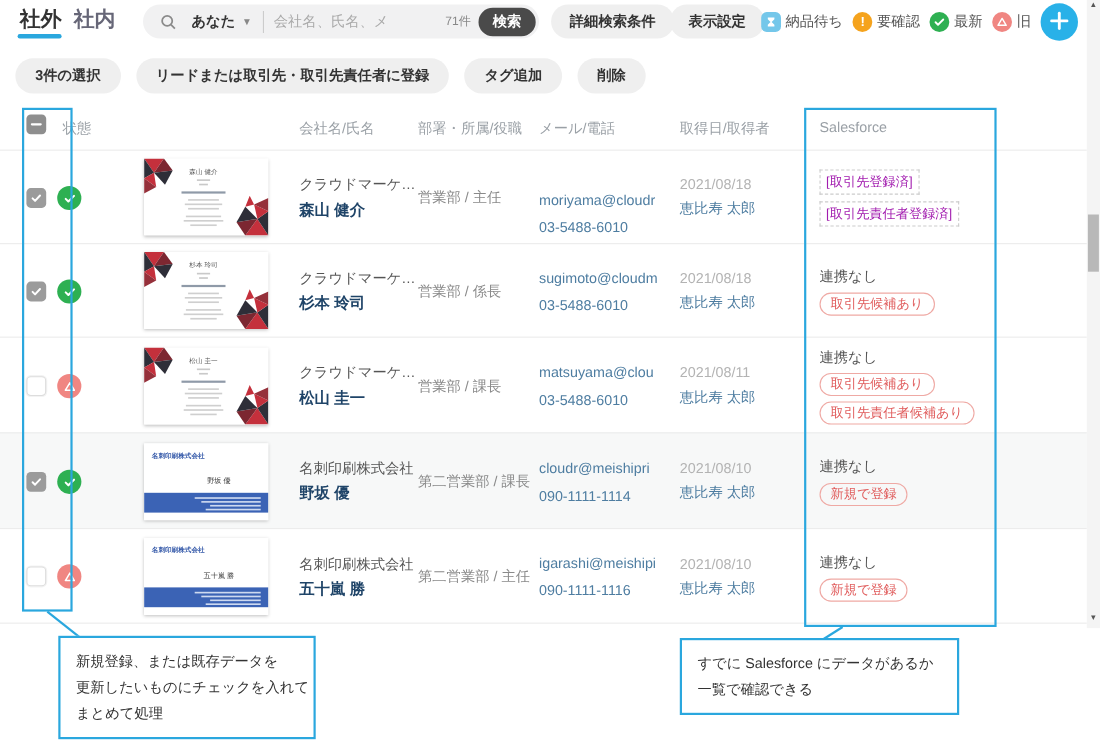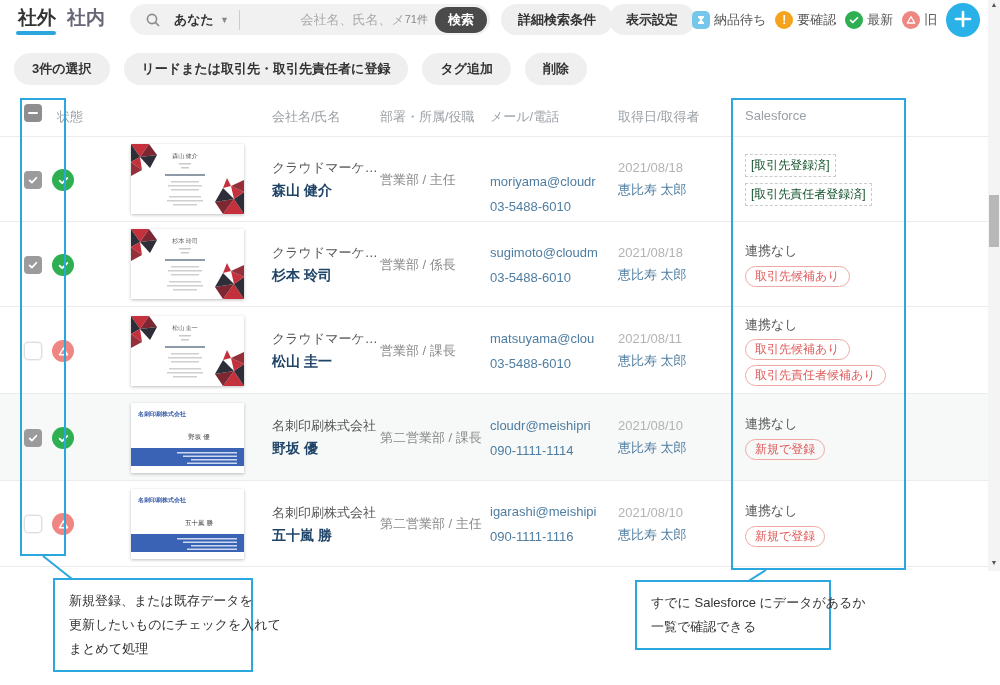--- a/index.html
+++ b/index.html
@@ -9,21 +9,21 @@
   
   .topbar { position:absolute; left:0; top:0; width:944px; height:42px; background:#fff; }
   .tab { position:absolute; top:5px; font-size:19px; font-weight:bold; cursor:pointer; }
   .tab.active { color:#333; }
   .tab.inactive { color:#667; }
   .tab-underline { position:absolute; left:16px; top:31px; width:40px; height:4px; background:#2aa7de; border-radius:2px; }
   .searchbar { position:absolute; left:130px; top:4px; width:360px; height:31px; background:#f1f1f2; border-radius:16px; display:flex; align-items:center; padding:0 3px 0 14px; }
   .searchbar .scope { font-size:13px; font-weight:bold; color:#333; margin:0 6px 0 12px; }
   .searchbar .caret { font-size:9px; color:#888; margin-right:10px; }
   .searchbar .vdiv { width:1px; height:20px; background:#ccc; margin-right:9px; }
-  .searchbar .ph { font-size:13px; color:#a9a9a9; flex:1; white-space:nowrap; overflow:hidden;text-align:right; }
+  .searchbar .ph { font-size:13px; color:#a9a9a9; flex:1; white-space:nowrap; overflow:hidden; }
   .searchbar .count { font-size:11px; color:#888; margin-right:7px; white-space:nowrap; }
   .btn-search { height:26px; padding:0 13px; border-radius:13px; background:#4a4a4a; color:#fff; font-size:13px; font-weight:bold; border:none; display:flex; align-items:center; cursor:pointer; }
   .pill-btn { position:absolute; top:4px; height:31px; padding:0 17px; border-radius:16px; background:#efefef; color:#333; font-size:13px; font-weight:bold; border:none; display:flex; align-items:center; cursor:pointer; }
   .legend { position:absolute; left:692px; top:0; height:40px; display:flex; gap:9px; }
   .legend .item { display:flex; align-items:center; gap:4px; }
   .legend .lbl { font-size:13px; color:#555; white-space:nowrap; }
   .ic18 { width:18px; height:18px; display:inline-flex; align-items:center; justify-content:center; flex:none; }
   .ic-hourglass { background:#74c7ea; border-radius:5px; }
   .ic-alert { background:#f5a31d; border-radius:50%; color:#fff; font-size:12px; font-weight:bold; }
   .ic-check { background:#2eb052; border-radius:50%; }
@@ -55,21 +55,21 @@
   .company-name { font-size:13px; color:#555; white-space:nowrap; }
   .person-name { font-size:14px; font-weight:bold; color:#1f4468; white-space:nowrap; cursor:pointer; }
   .c-dept { left:380px; width:105px; }
   .dept { font-size:13px; color:#8a8a8a; white-space:nowrap; }
   .c-mail { left:490px; width:122px; gap:10px; }
   .email, .phone { font-size:13px; color:#4e7da1; white-space:nowrap; overflow:hidden; cursor:pointer; }
   .c-date { left:618px; width:108px; gap:6px; }
   .date { font-size:13px; color:#b3b3b3; white-space:nowrap; }
   .owner { font-size:13px; color:#4e7da1; white-space:nowrap; cursor:pointer; }
   .c-sf { left:745px; width:160px; gap:6px; align-items:flex-start; }
-  .sf-dashed { font-size:12px; color:#14532d; border:1px dashed #ccc; padding:2px 5px; white-space:nowrap; }
+  .sf-dashed { font-size:12px; color:#a21caf; border:1px dashed #ccc; padding:2px 5px; white-space:nowrap; }
   .sf-status { font-size:13px; color:#555; white-space:nowrap; }
   .sf-pill { font-size:12px; color:#e05c5c; border:1px solid #efa9a4; border-radius:11px; padding:1px 9px; white-space:nowrap; cursor:pointer; }
 
   
   .anno-box { position:absolute; border:2px solid #2aa7de; pointer-events:none; }
   .callout { position:absolute; border:2px solid #2aa7de; background:#fff; padding:9px 14px; }
   .callout .line { font-size:13px; color:#333; line-height:24px; white-space:nowrap; }
   .leader { position:absolute; left:0; top:0; width:1000px; height:685px; pointer-events:none; }
 
   
@@ -427,27 +427,27 @@
   <div class="row-bottom-line"></div>
 
   <div class="anno-box" style="left:20px;top:98px;width:46px;height:458px"></div>
   <div class="anno-box" style="left:731px;top:98px;width:175px;height:472px"></div>
 
   <svg class="leader">
     <line x1="43" y1="556" x2="72" y2="579" stroke="#2aa7de" stroke-width="2"></line>
     <line x1="766" y1="570" x2="747" y2="582" stroke="#2aa7de" stroke-width="2"></line>
   </svg>
 
-  <div class="callout" style="left:53px;top:578px;width:200px">
+  <div class="callout" style="left:53px;top:578px;width:234px">
     <div class="line">新規登録、または既存データを</div>
     <div class="line">更新したいものにチェックを入れて</div>
     <div class="line">まとめて処理</div>
   </div>
 
-  <div class="callout" style="left:635px;top:580px;width:196px">
+  <div class="callout" style="left:618px;top:580px;width:254px">
     <div class="line">すでに Salesforce にデータがあるか</div>
     <div class="line">一覧で確認できる</div>
   </div>
 
   <div class="scrollbar">
     <span class="scroll-arrow" style="top:1px">▲</span>
     <div class="scroll-thumb"></div>
     <span class="scroll-arrow" style="top:559px">▼</span>
   </div>
 

